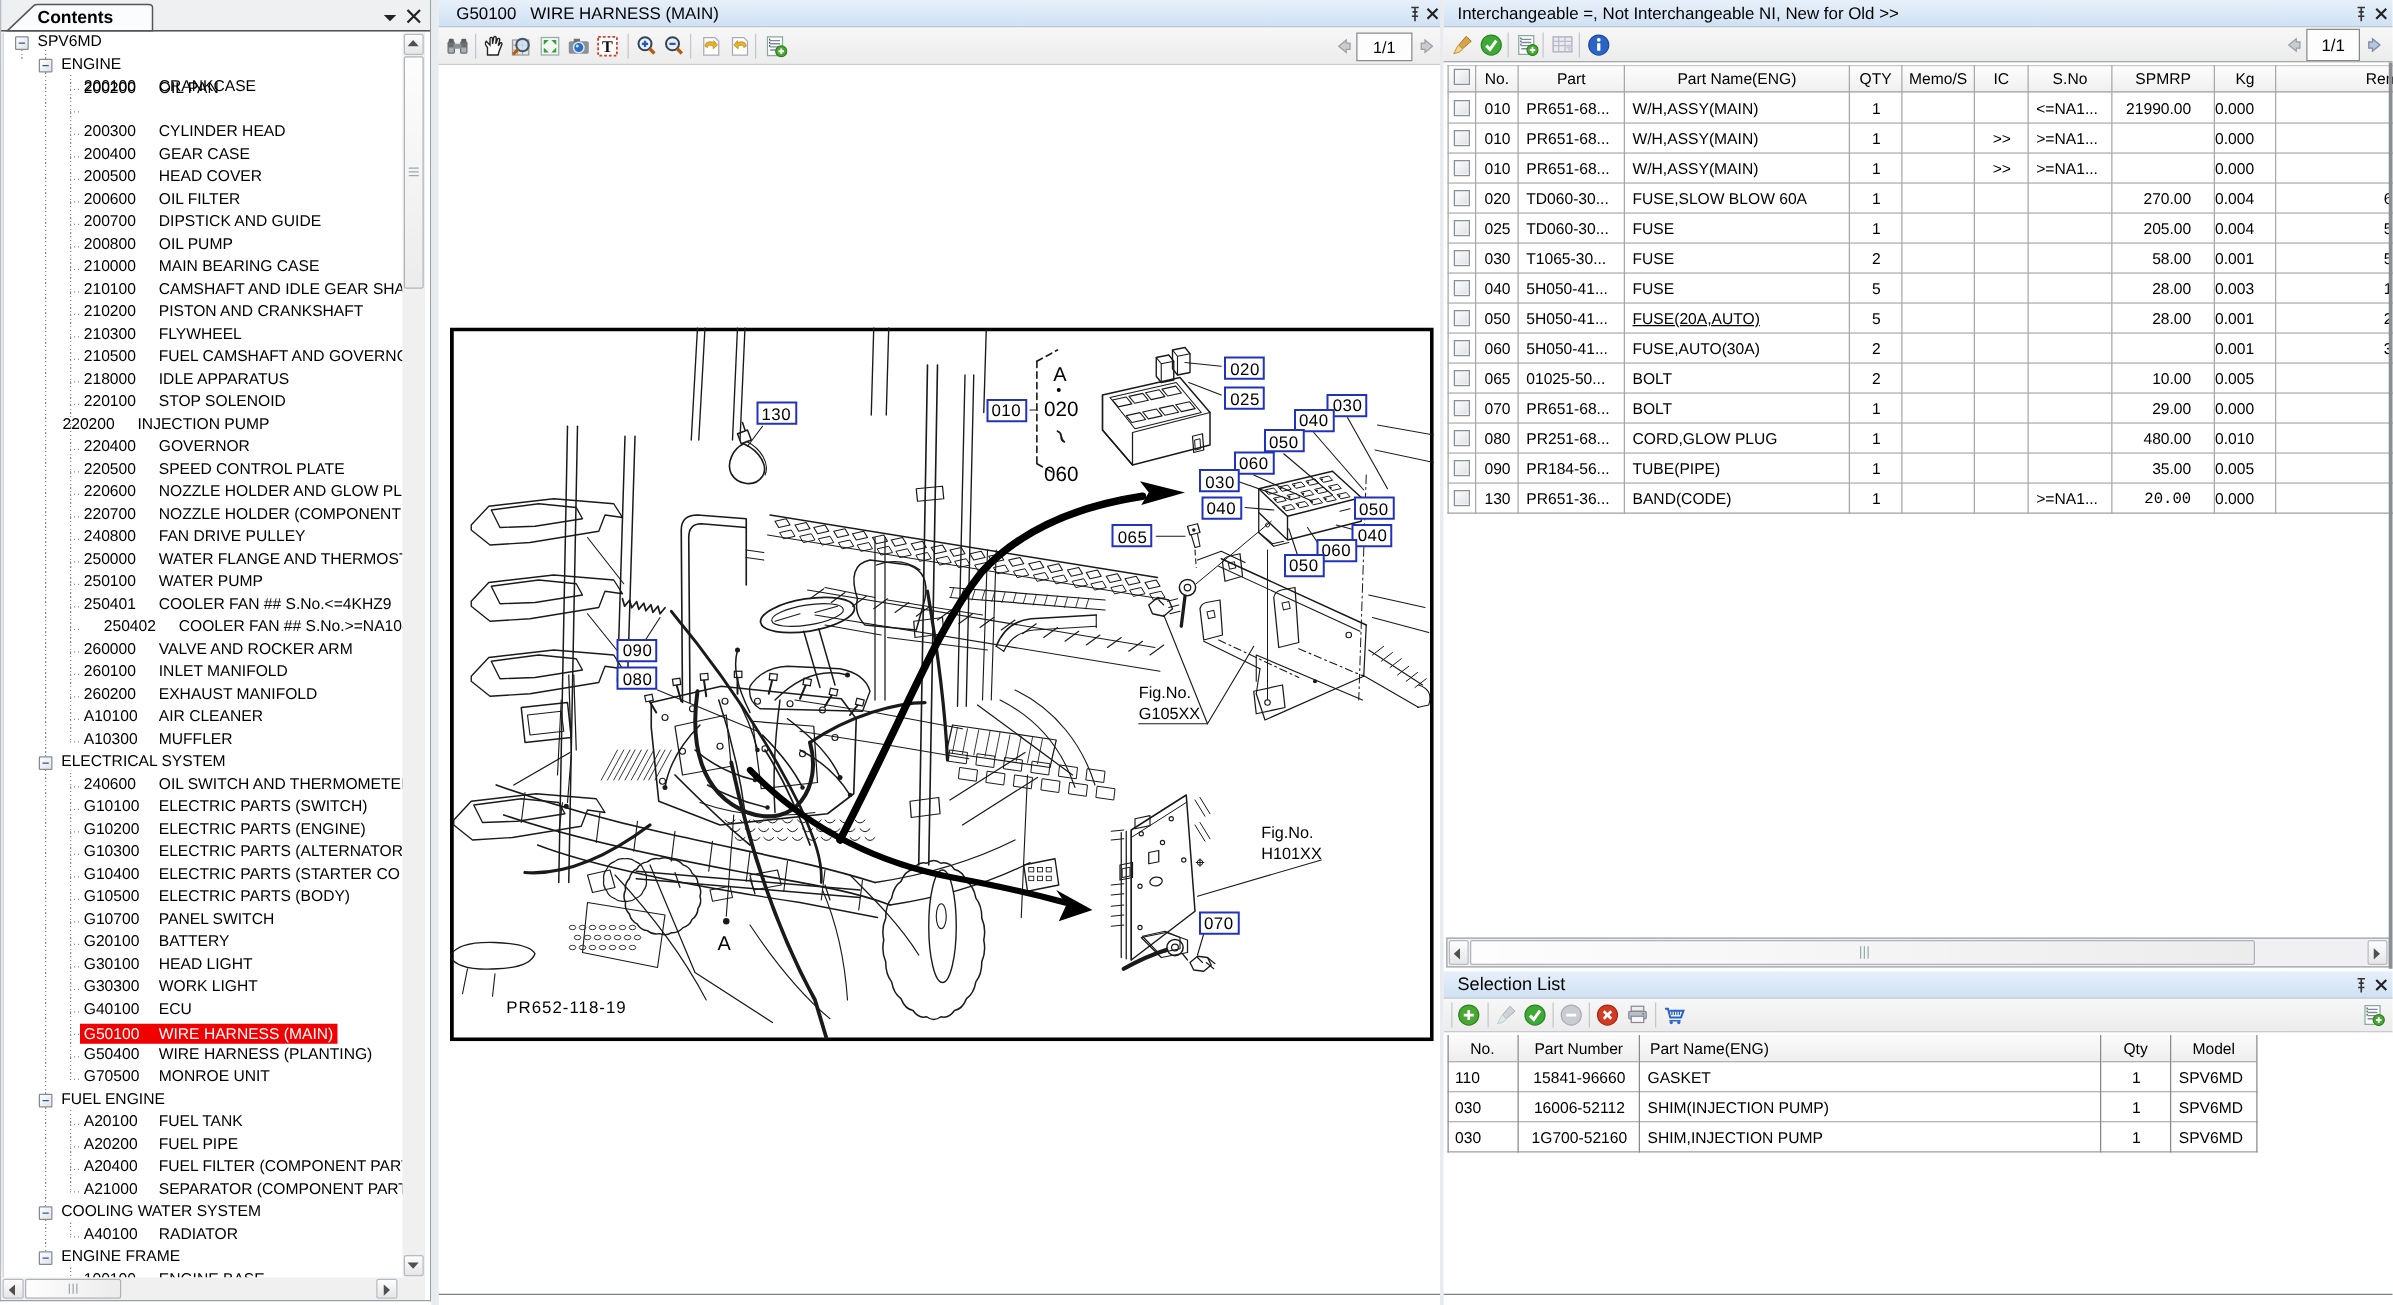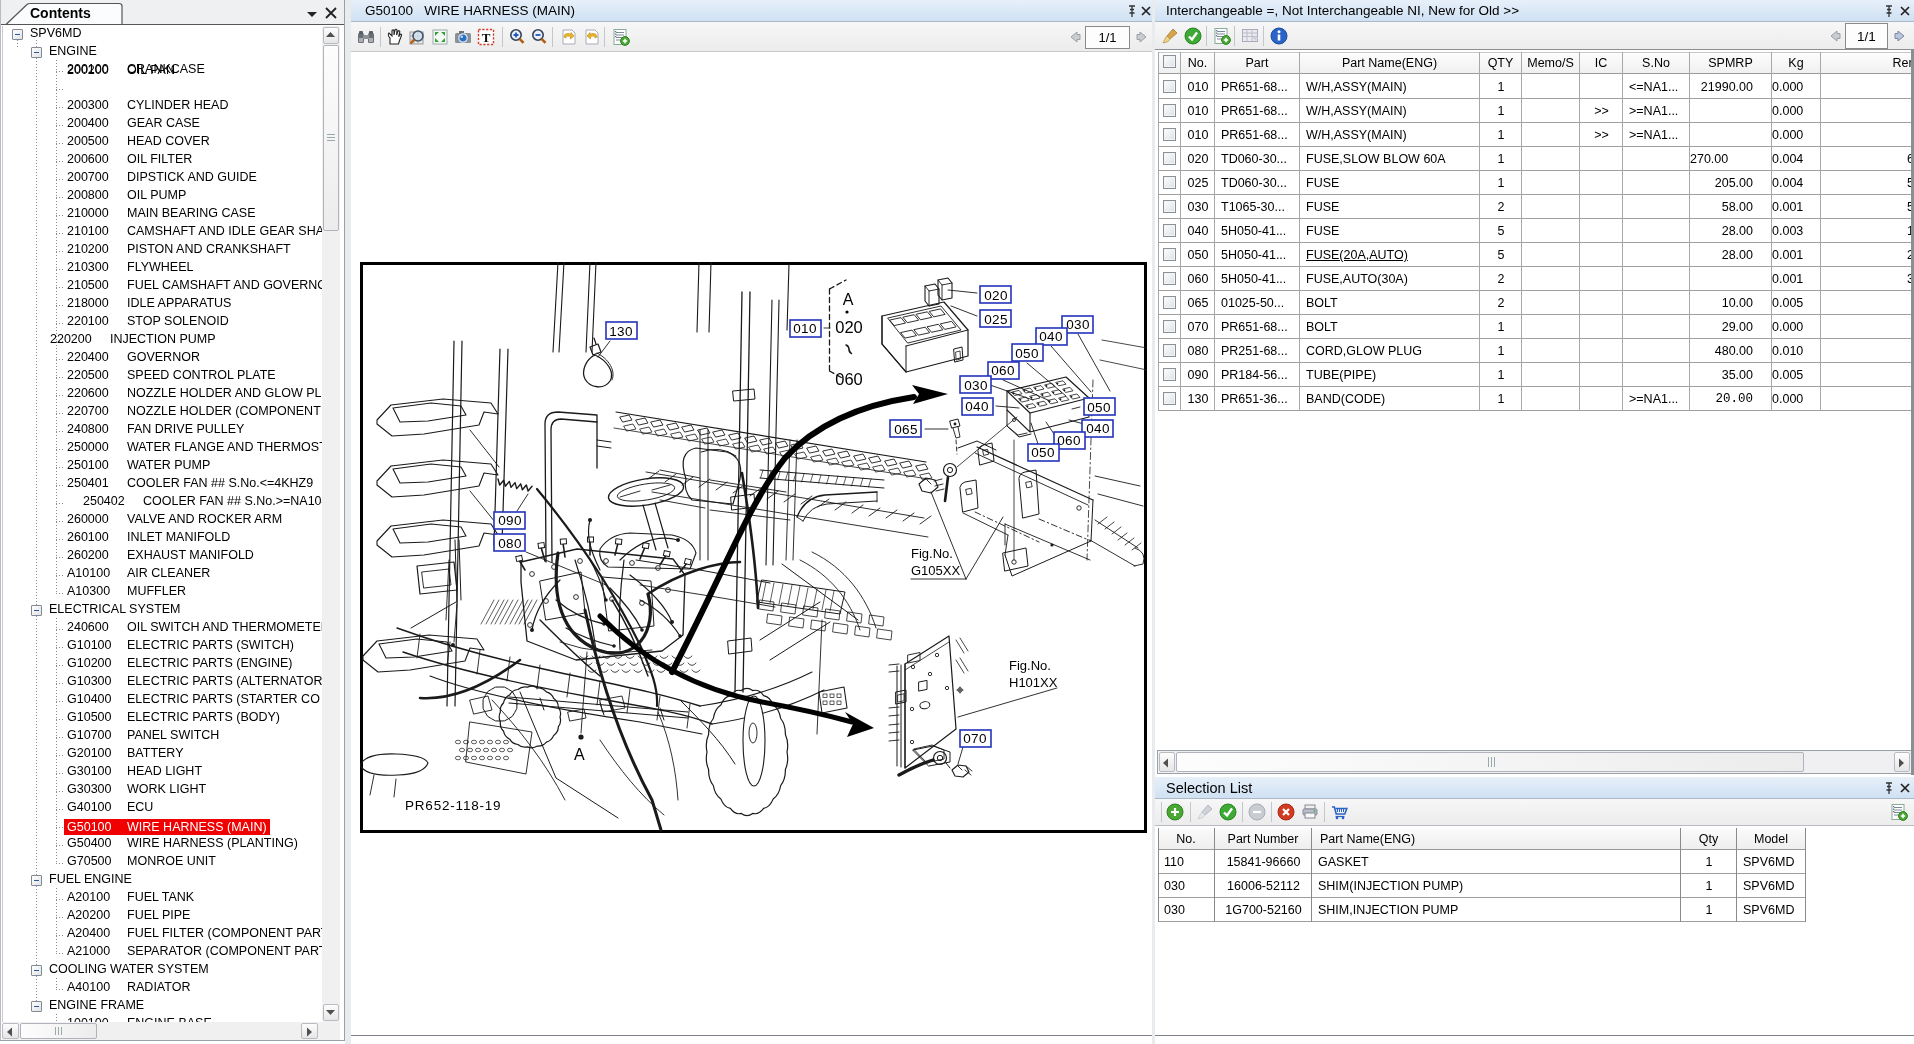--- a/index.html
+++ b/index.html
@@ -884,21 +884,21 @@
 <div class="tcell" style="left:1480px;top:123px;width:35px;height:24px;padding-left:6px;text-align:center;padding-left:0;width:42px;">1</div>
 <div class="tcell" style="left:1580px;top:123px;width:36px;height:24px;padding-left:6px;text-align:center;padding-left:0;width:43px;">&gt;&gt;</div>
 <div class="tcell" style="left:1623px;top:123px;width:60px;height:24px;padding-left:6px;">&gt;=NA1...</div>
 <div class="tcell" style="left:1772px;top:123px;width:42px;height:24px;padding-left:6px;text-align:right;padding-right:9px;padding-left:0;width:39px;">0.000</div>
 <div class="trw" style="left:1158px;top:147px;width:782px;height:24px"></div>
 <div class="cbx" style="left:1163px;top:152px"></div>
 <div class="tcell" style="left:1181px;top:147px;width:27px;height:24px;padding-left:6px;text-align:center;padding-left:0;width:34px;">020</div>
 <div class="tcell" style="left:1215px;top:147px;width:78px;height:24px;padding-left:6px;">TD060-30...</div>
 <div class="tcell" style="left:1300px;top:147px;width:173px;height:24px;padding-left:6px;">FUSE,SLOW BLOW 60A</div>
 <div class="tcell" style="left:1480px;top:147px;width:35px;height:24px;padding-left:6px;text-align:center;padding-left:0;width:42px;">1</div>
-<div class="tcell" style="left:1690px;top:147px;width:75px;height:24px;padding-left:6px;text-align:left;padding-right:9px;padding-left:0;width:72px;">270.00</div>
+<div class="tcell" style="left:1690px;top:147px;width:75px;height:24px;padding-left:6px;text-align:right;padding-right:9px;padding-left:0;width:72px;">270.00</div>
 <div class="tcell" style="left:1772px;top:147px;width:42px;height:24px;padding-left:6px;text-align:right;padding-right:9px;padding-left:0;width:39px;">0.004</div>
 <div class="tcell" style="left:1821px;top:147px;width:112px;height:24px;padding-left:6px;text-align:right;padding-right:9px;padding-left:0;width:109px;">60</div>
 <div class="trw" style="left:1158px;top:171px;width:782px;height:24px"></div>
 <div class="cbx" style="left:1163px;top:176px"></div>
 <div class="tcell" style="left:1181px;top:171px;width:27px;height:24px;padding-left:6px;text-align:center;padding-left:0;width:34px;">025</div>
 <div class="tcell" style="left:1215px;top:171px;width:78px;height:24px;padding-left:6px;">TD060-30...</div>
 <div class="tcell" style="left:1300px;top:171px;width:173px;height:24px;padding-left:6px;">FUSE</div>
 <div class="tcell" style="left:1480px;top:171px;width:35px;height:24px;padding-left:6px;text-align:center;padding-left:0;width:42px;">1</div>
 <div class="tcell" style="left:1690px;top:171px;width:75px;height:24px;padding-left:6px;text-align:right;padding-right:9px;padding-left:0;width:72px;">205.00</div>
 <div class="tcell" style="left:1772px;top:171px;width:42px;height:24px;padding-left:6px;text-align:right;padding-right:9px;padding-left:0;width:39px;">0.004</div>

